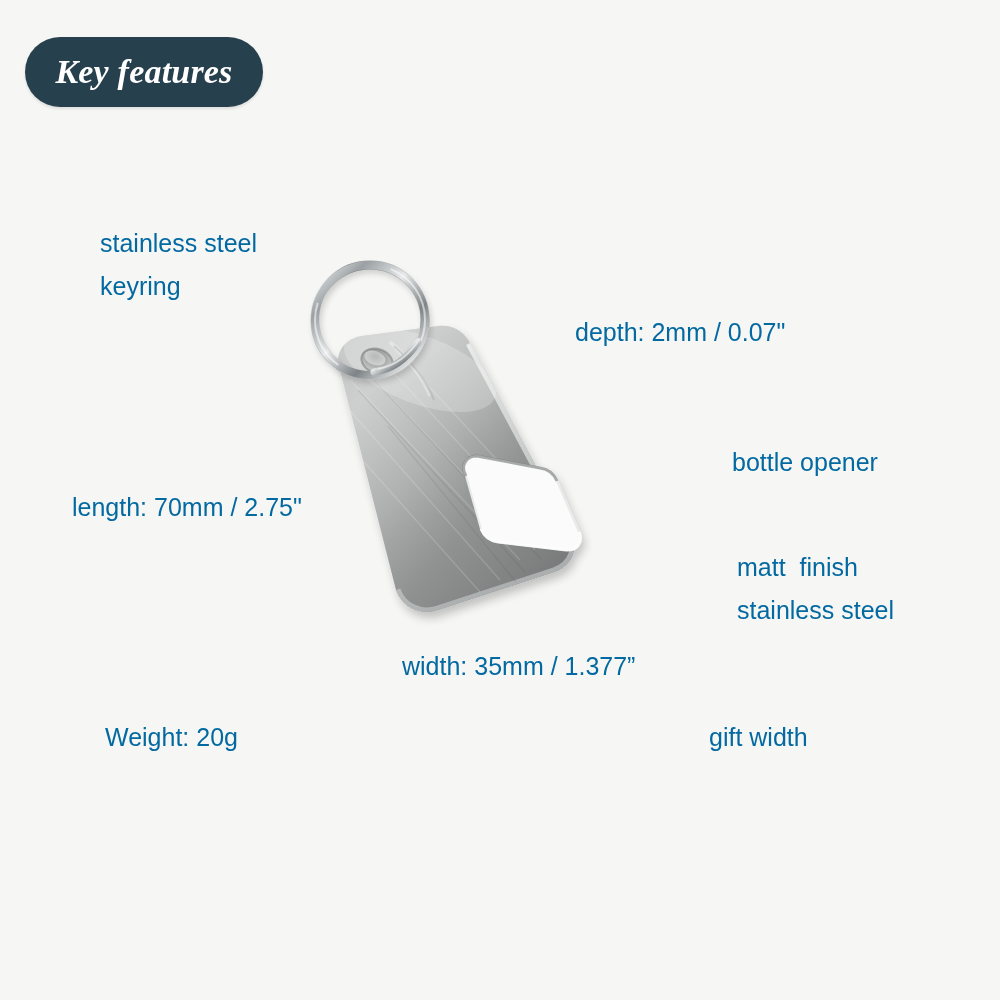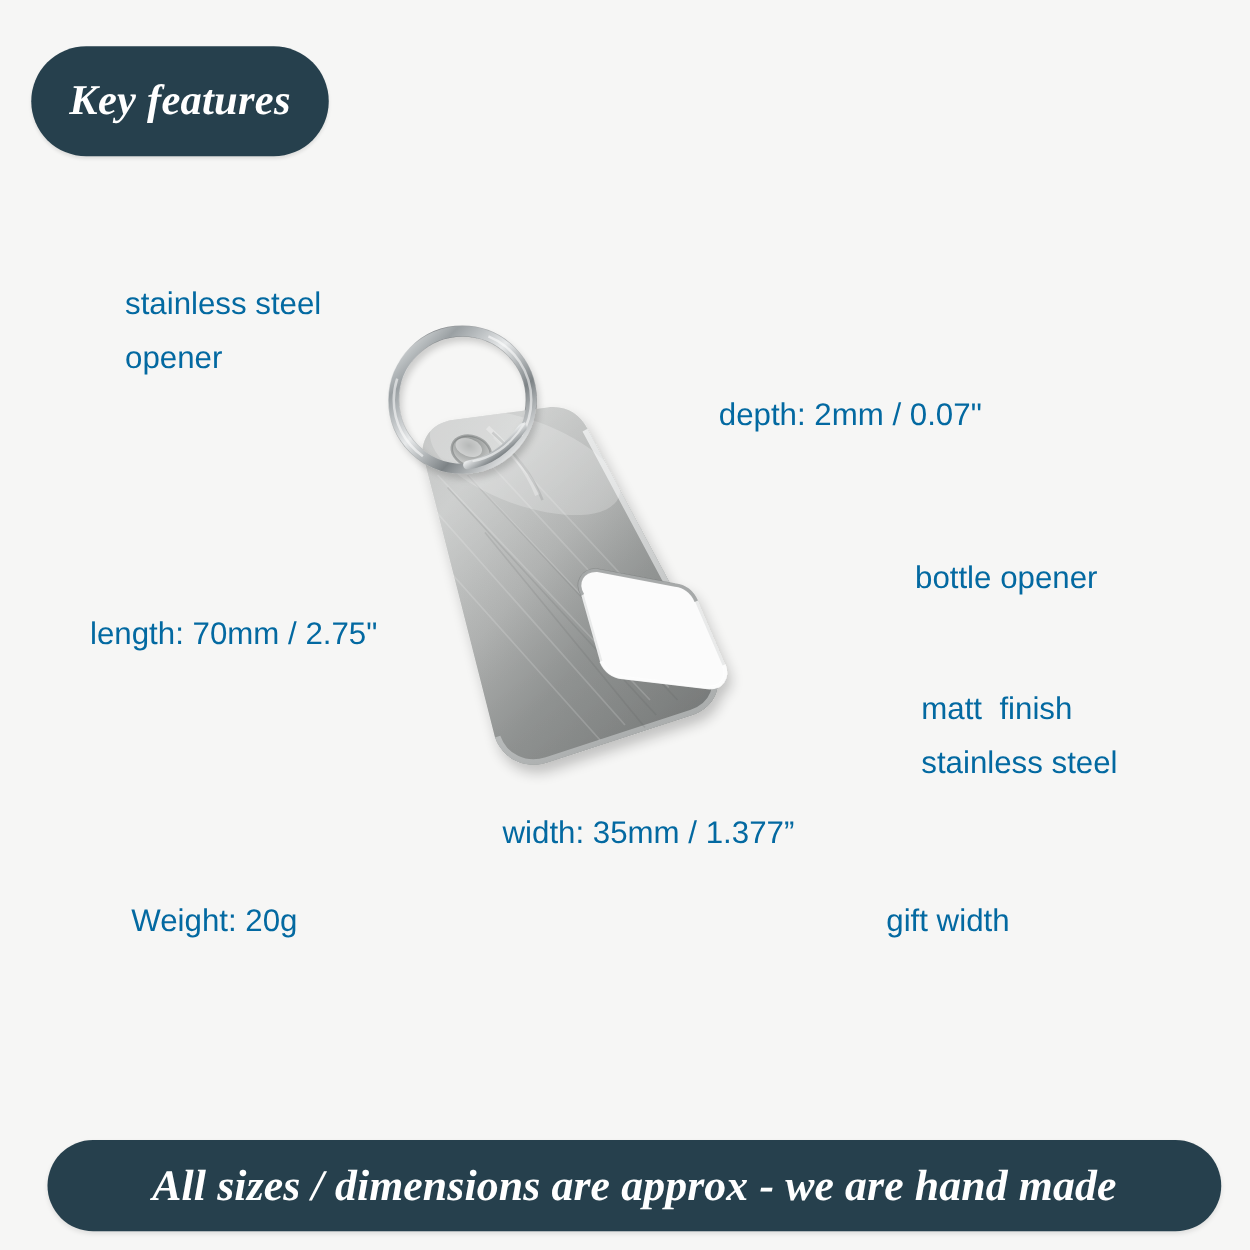--- a/index.html
+++ b/index.html
@@ -19,21 +19,21 @@
     height: 1000px;
     background: #f6f6f5;
   }
 
   
   .badge-pill {
     position: absolute;
     left: 25px;
     top: 37px;
     width: 238px;
-    height: 88px;
+    height: 70px;
     background: #26404d;
     border-radius: 999px;
     display: flex;
     align-items: center;
     justify-content: center;
     box-shadow: 0 2px 3px rgba(0,0,0,0.10);
   }
   .badge-pill-text {
     color: #ffffff;
     font-family: "Liberation Serif", serif;
@@ -251,34 +251,31 @@
       <g filter="url(#ringShadow)">
         <circle cx="100" cy="90" r="55" fill="none" stroke="url(#ringGrad)" stroke-width="8"></circle>
         <circle cx="100" cy="90" r="55" fill="none" stroke="#ffffff" stroke-width="2" opacity="0.55" stroke-dasharray="70 90" stroke-dashoffset="40"></circle>
         <path d="M 148 112 C 136 130, 120 140, 104 142" fill="none" stroke="url(#ringGrad)" stroke-width="7" stroke-linecap="round"></path>
         <path d="M 150 108 C 139 126, 124 136, 108 139" fill="none" stroke="#f0f1f1" stroke-width="1.8" opacity="0.7"></path>
       </g>
     </svg>
   </div>
 
   <div class="label" style="left:100px; top:222px;">stainless steel</div>
-  <div class="label" style="left:100px; top:265px;">opener</div>
+  <div class="label" style="left:100px; top:265px;">keyring</div>
 
   <div class="label" style="left:575px; top:311px;">depth: 2mm / 0.07"</div>
 
   <div class="label" style="left:732px; top:441px;">bottle opener</div>
 
   <div class="label" style="left:72px; top:486px;">length: 70mm / 2.75"</div>
 
   <div class="label" style="left:737px; top:546px;">matt  finish</div>
   <div class="label" style="left:737px; top:589px;">stainless steel</div>
 
   <div class="label" style="left:402px; top:645px;">width: 35mm / 1.377”</div>
 
   <div class="label" style="left:105px; top:716px;">Weight: 20g</div>
 
   <div class="label" style="left:709px; top:716px;">gift width</div>
 
-  <div class="footer-pill">
-    <span class="footer-pill-text">All sizes / dimensions are approx - we are hand made</span>
-  </div>
 
 </div>
 
 </body></html>

